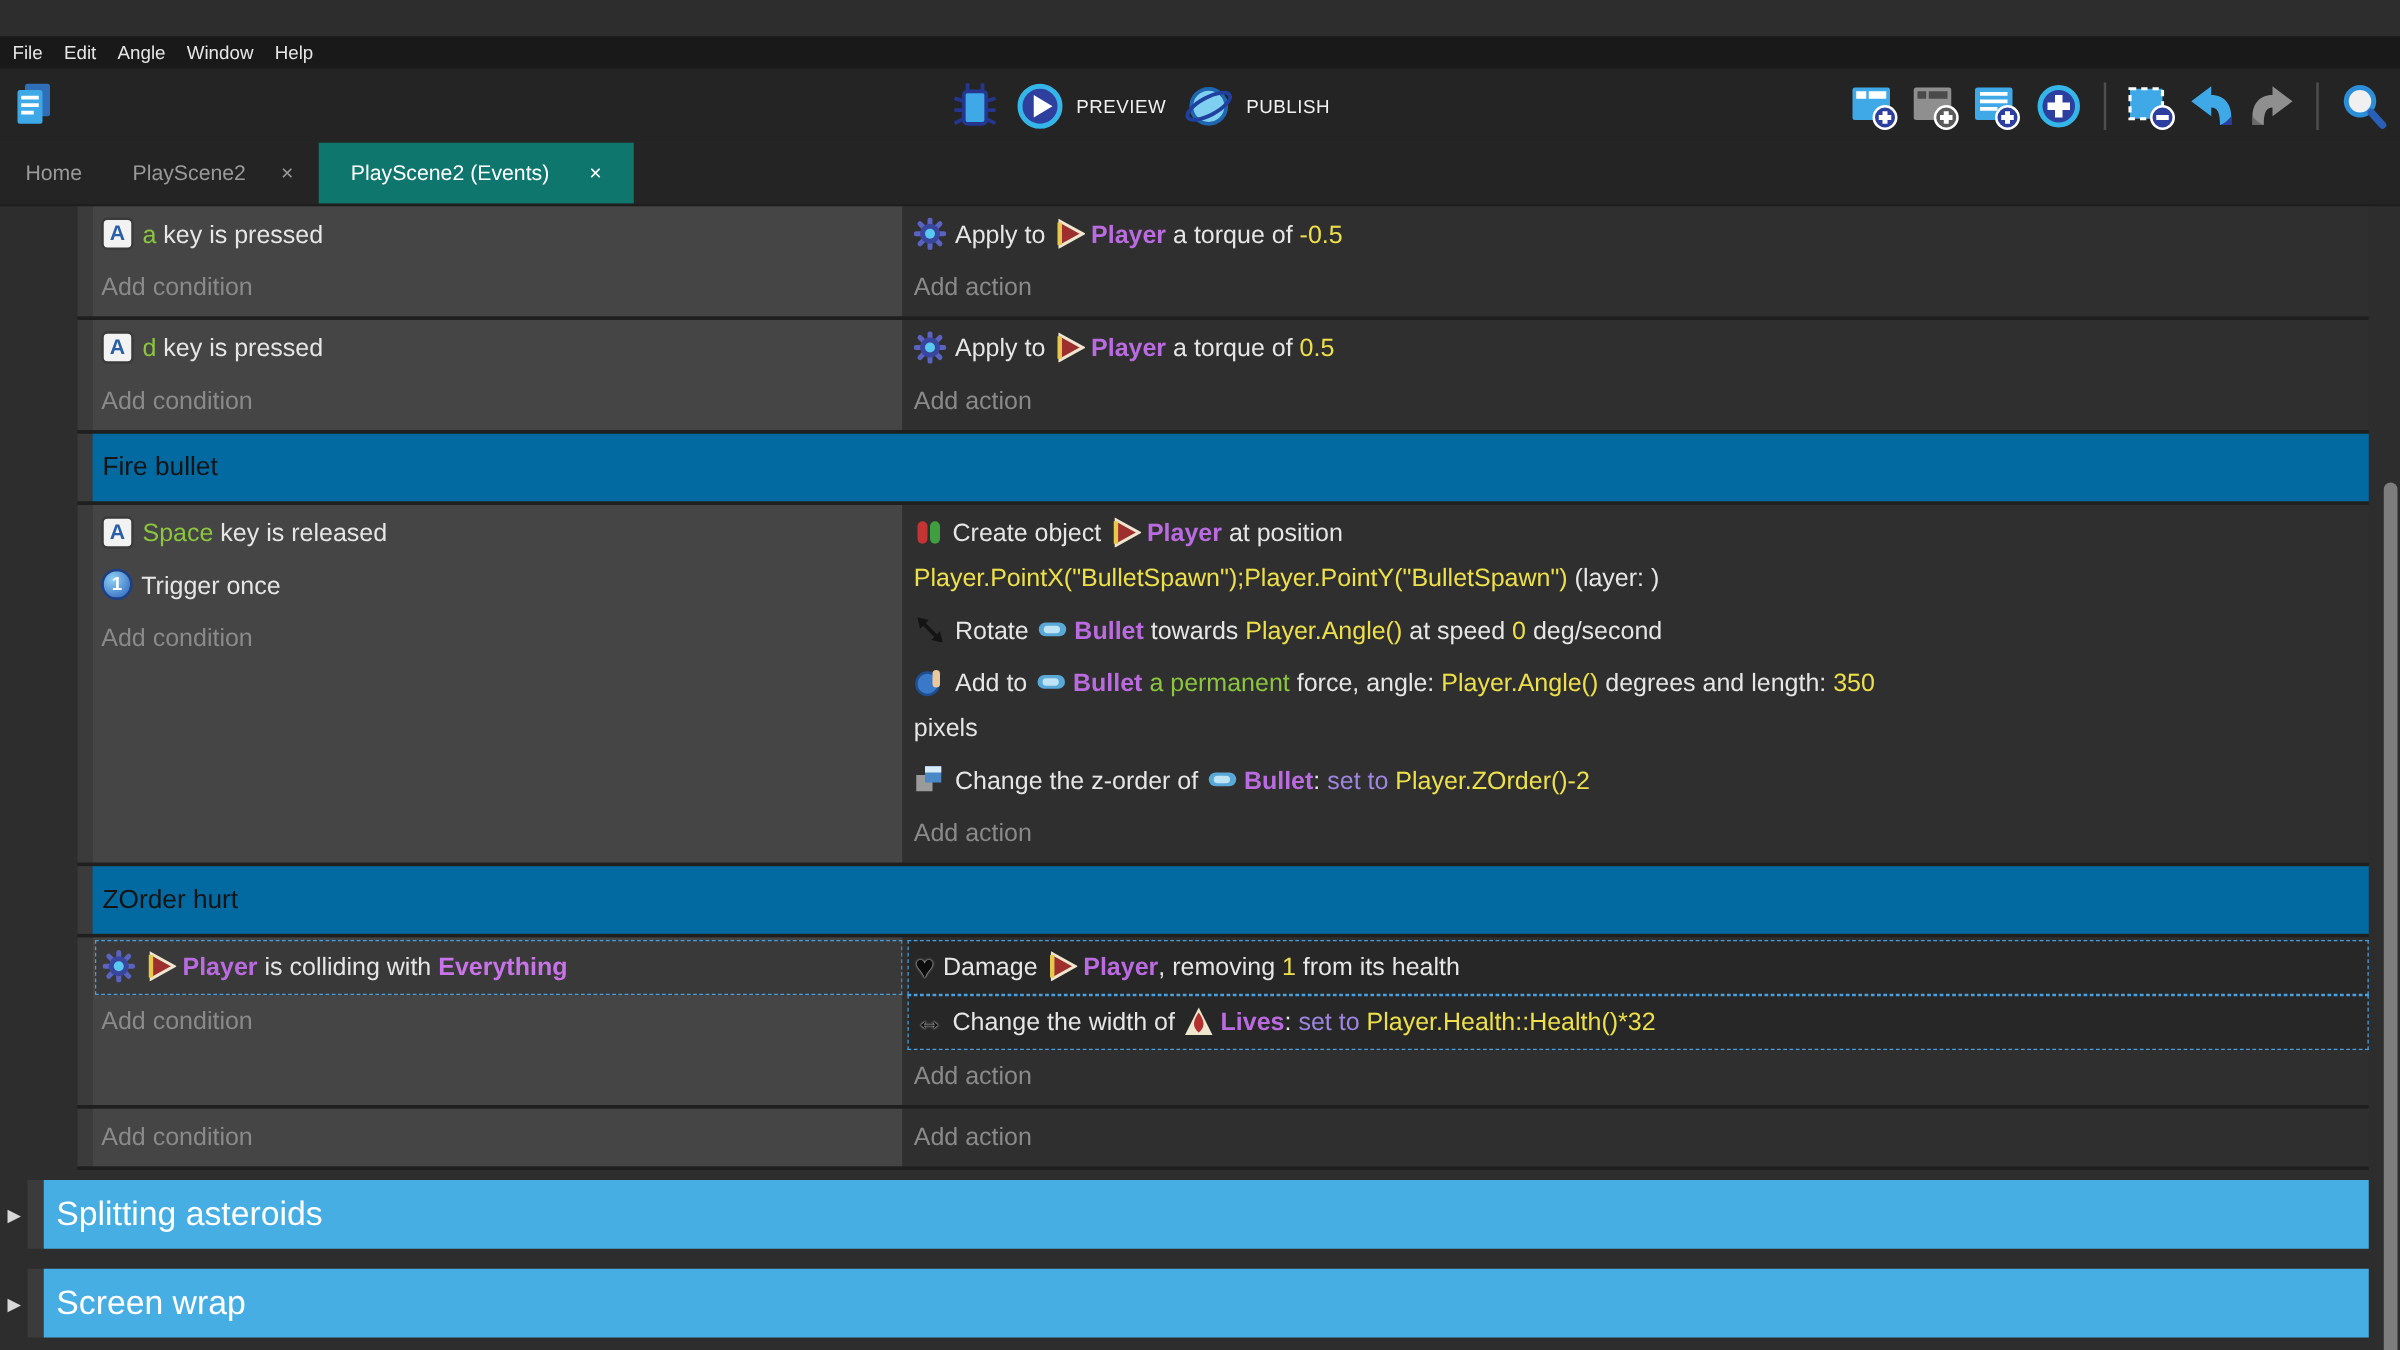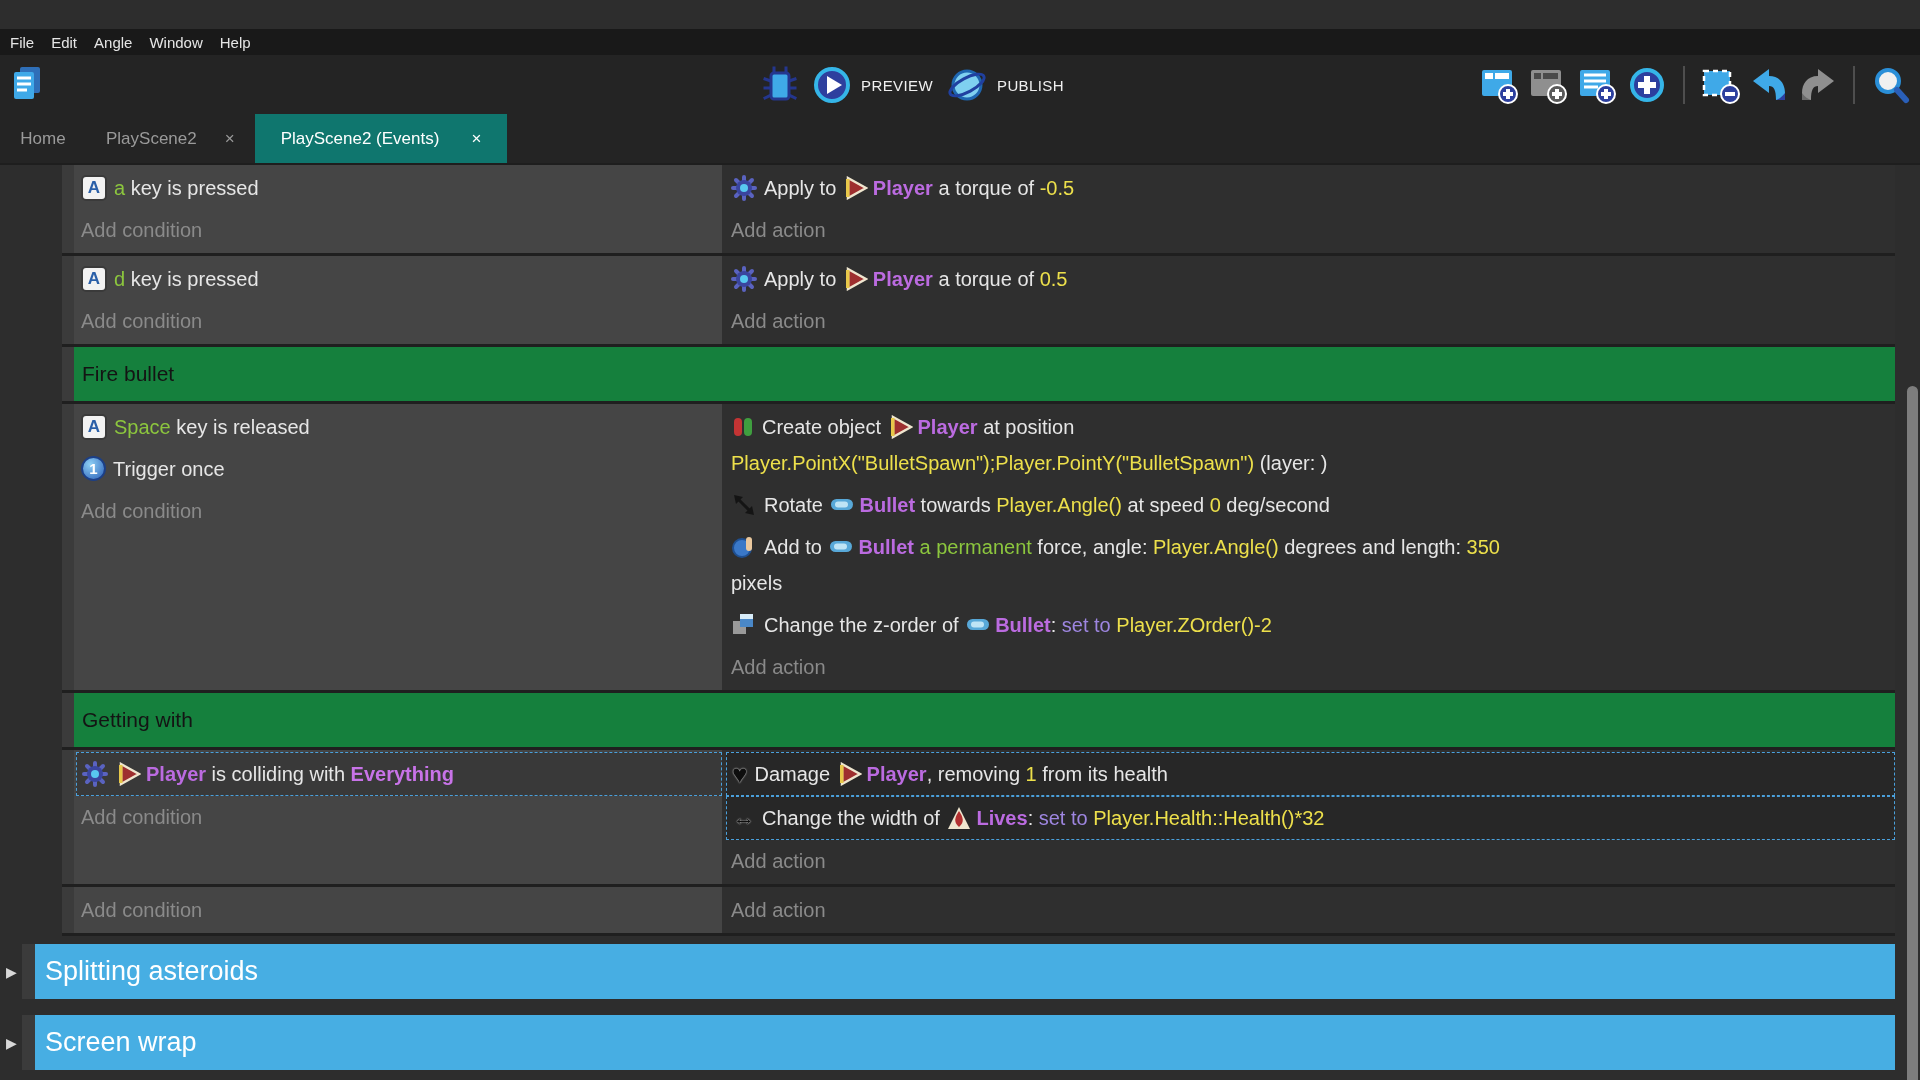--- a/index.html
+++ b/index.html
@@ -35,21 +35,21 @@
   .gutter{width:12px;background:#3b3b3b;flex:none;}
   .cond-cell{width:646px;flex:none;background:#454545;padding:2px 0 2px 2px;
     display:flex;flex-direction:column;align-items:stretch;}
   .act-cell{flex:1;background:#2f2f2f;padding:2px 0 2px 4px;
     display:flex;flex-direction:column;align-items:stretch;}
   .line{font-size:20px;line-height:36px;padding:3px 5px;color:#e6e6e6;}
   .line.selected{border:1px dashed #4aa0dc;background:rgba(0,0,0,.16);}
   .add-btn{font-size:20px;line-height:36px;padding:3px 5px;color:#8a8a8a;}
 
   .comment-row{height:54px;}
-  .comment{flex:1;background:#15803d;color:#141414;font-size:21px;display:flex;
+  .comment{flex:1;background:#0369a1;color:#141414;font-size:21px;display:flex;
     align-items:center;padding-left:8px;}
 
   .group-row{display:flex;margin-left:22px;margin-right:25px;position:relative;height:55px;}
   .group-row.first{margin-top:8px;}
   .group-row + .group-row{margin-top:16px;}
   .group-arrow{position:absolute;left:-16px;top:50%;transform:translateY(-50%);
     color:#d8d8d8;font-size:14px;}
   .group-gutter{width:13px;background:#3b3b3b;}
   .group-bar{flex:1;background:#47aee3;color:#ffffff;font-size:27px;display:flex;
     align-items:center;padding-left:10px;}
@@ -349,21 +349,21 @@
                 <svg width="24" height="13" viewBox="0 0 24 13">
                   <rect x="1" y="1" width="22" height="11" rx="5.5" fill="#58a8d8"></rect>
                   <rect x="5" y="3.5" width="13" height="6" rx="3" fill="#bfe4f5"></rect>
                 </svg>
               </span><span class="t-obj">Bullet</span><span class="t-plain">: </span><span class="t-setto">set to</span><span class="t-plain"> </span><span class="t-expr">Player.ZOrder()-2</span></div>
             <div class="add-btn">Add action</div>
           </div>
         </div>
         <div class="row comment-row">
           <div class="gutter"></div>
-          <div class="comment">Getting with</div>
+          <div class="comment">ZOrder hurt</div>
         </div>
         <div class="row event-row">
           <div class="gutter"></div>
           <div class="cond-cell">
             <div class="line selected"><span class="ic lead">
                 <svg width="26" height="26" viewBox="0 0 26 26">
                   <g stroke="#5a63c0" stroke-width="4" stroke-linecap="round">
                     <line x1="13" y1="2" x2="13" y2="24"></line>
                     <line x1="2" y1="13" x2="24" y2="13"></line>
                     <line x1="5" y1="5" x2="21" y2="21"></line>

